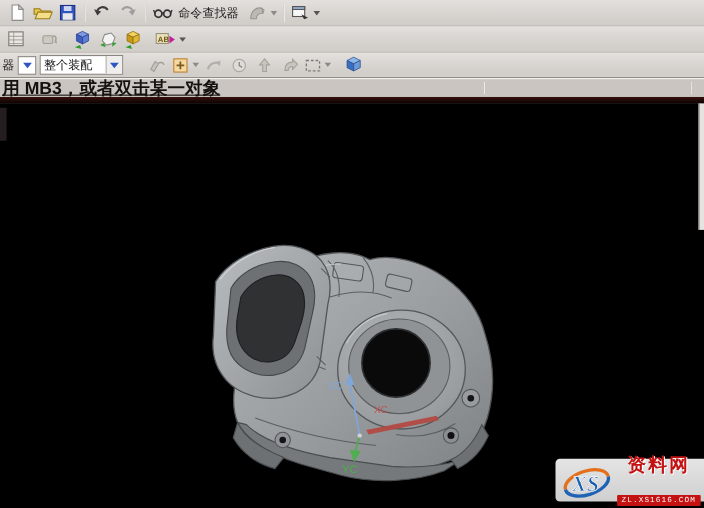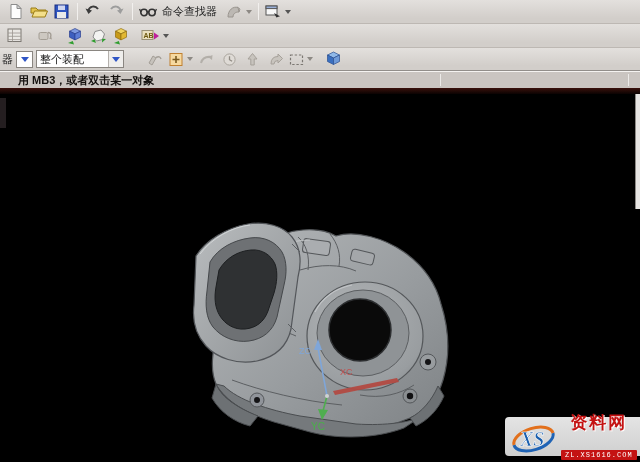--- a/index.html
+++ b/index.html
@@ -23,33 +23,33 @@
   .gap { width:7px; }
   .caret { width:0; height:0; border-left:3px solid transparent; border-right:3px solid transparent;
            border-top:4px solid #555; margin-left:2px; }
   .caret.dim { border-top-color:#8d8984; }
 
   
   .drop-btn { width:17px; height:17px; background:#fff; border:1px solid #8a8681;
               display:flex; align-items:center; justify-content:center; margin:0 3px; }
   .drop-btn .bcaret { width:0;height:0;border-left:4px solid transparent;border-right:4px solid transparent;
               border-top:5px solid #2f55c5; }
-  .combo { width:88px; height:18px; background:#fff; border:1px solid #8a8681;
+  .combo { width:76px; height:18px; background:#fff; border:1px solid #8a8681;
            display:flex; align-items:center; margin-right:20px; }
   .combo-text { flex:1; font-size:11px; color:#111; padding-left:3px; white-space:nowrap; overflow:hidden; }
   .combo-btn { width:15px; height:100%; background:#efeeec; border-left:1px solid #b5b1ad;
                display:flex; align-items:center; justify-content:center; }
   .combo-btn .bcaret { width:0;height:0;border-left:4px solid transparent;border-right:4px solid transparent;
                border-top:5px solid #2f55c5; }
   .filter-partial { font-size:11px; color:#222; margin-left:-2px; }
 
   
   .prompt-bar { height:17px; background:#cac5c1; border-top:1px solid #f5f3f1;
                 display:flex; align-items:center; position:relative; }
-  .prompt-text { font-size:11px; font-weight:bold; color:#14110f; padding-left:18px; white-space:nowrap; }
+  .prompt-text { font-size:16px; font-weight:bold; color:#14110f; padding-left:2px; white-space:nowrap;text-decoration:underline; }
   .prompt-sep { position:absolute; top:2px; bottom:2px; width:1px; background:#98948f;
                 border-right:1px solid #eceae8; }
   .maroon-band { height:6px; background:linear-gradient(#3a110c,#0b0302); }
 
   
   .viewport { position:relative; width:640px; height:356px; background:#000; }
   .model-svg { position:absolute; left:0; top:0; }
   .edge-strip { position:absolute; right:0; top:0; width:5px; height:115px;
                 background:#e6e4e2; border-left:1px solid #8e8a86; z-index:5; }
   .left-smudge { position:absolute; left:0; top:4px; width:6px; height:30px; background:#241e20; }

